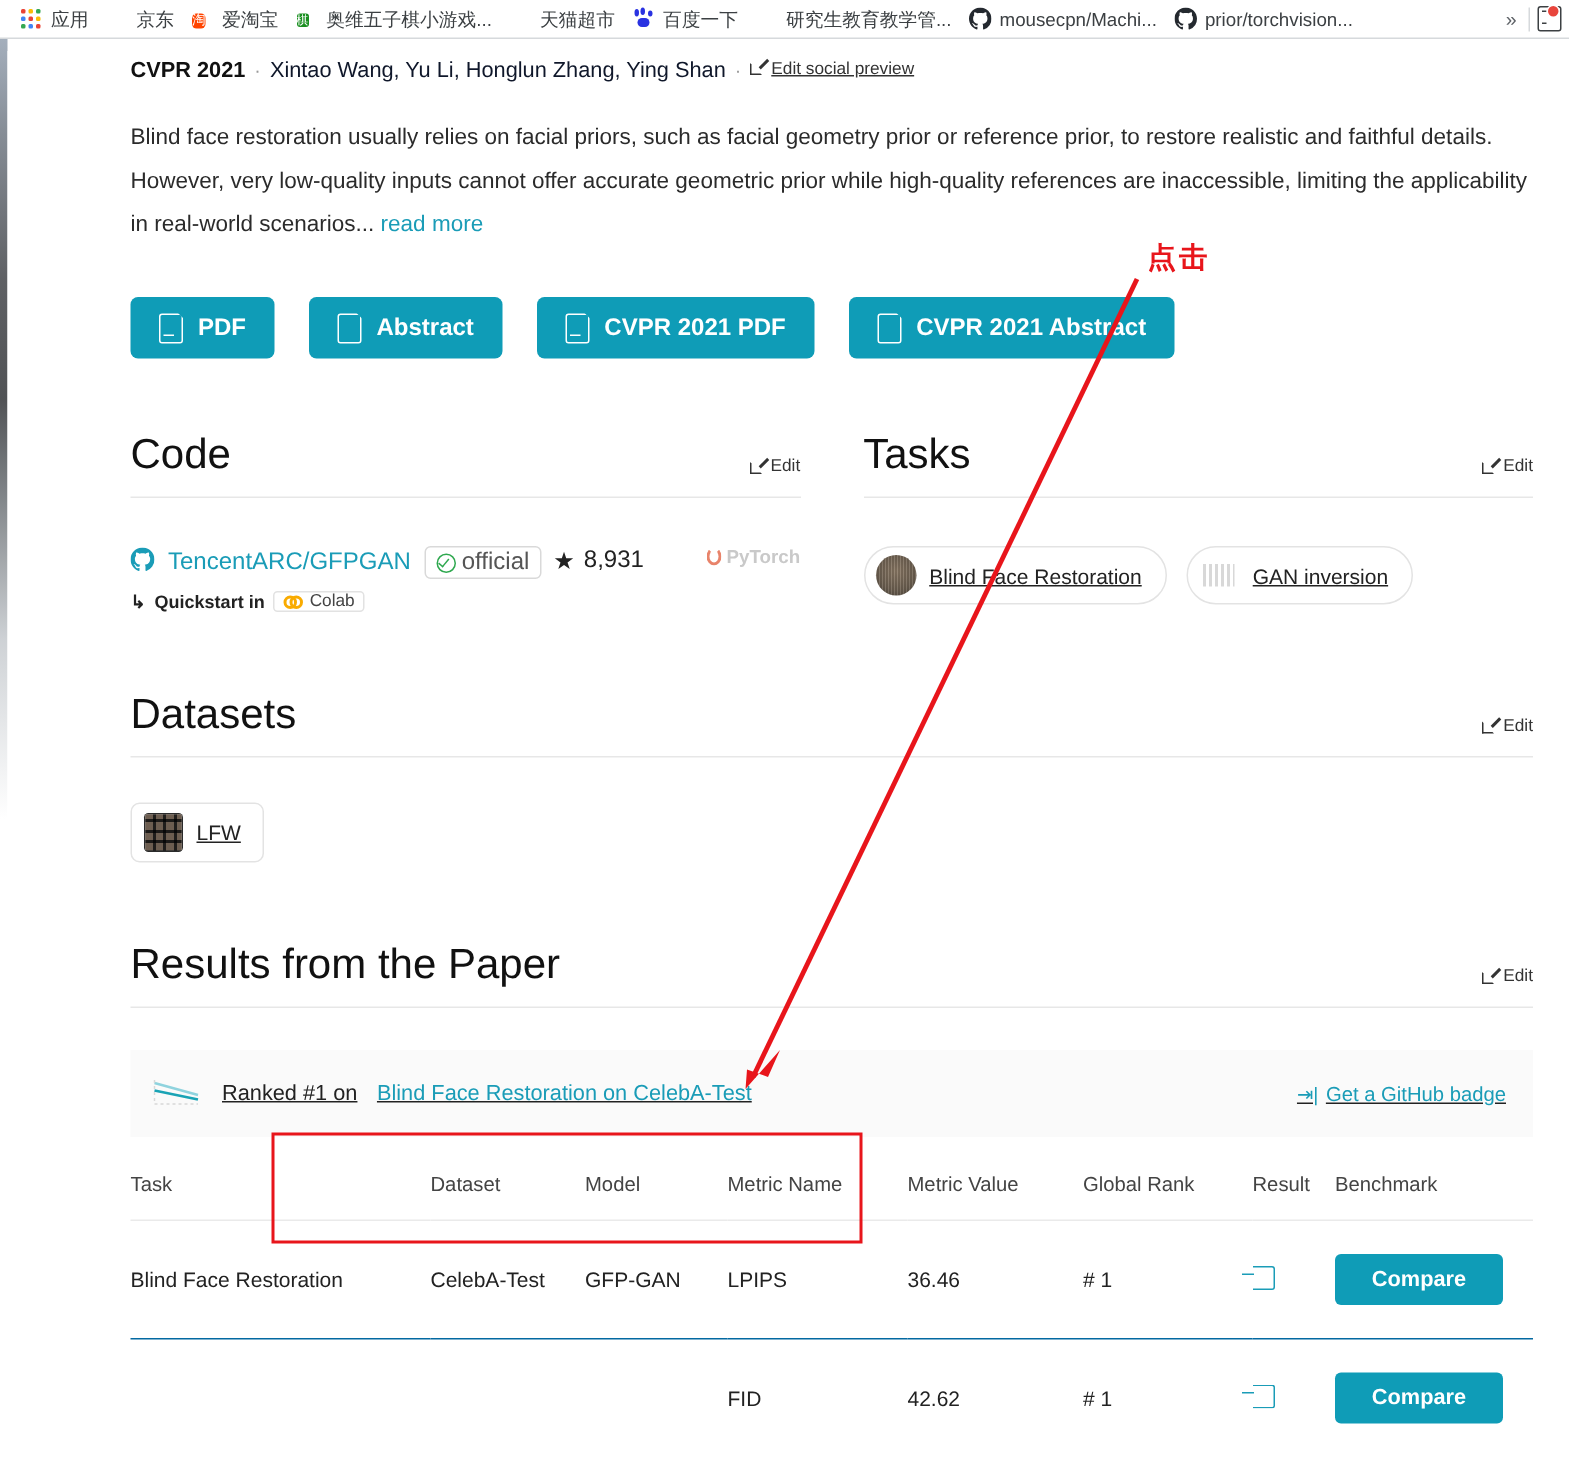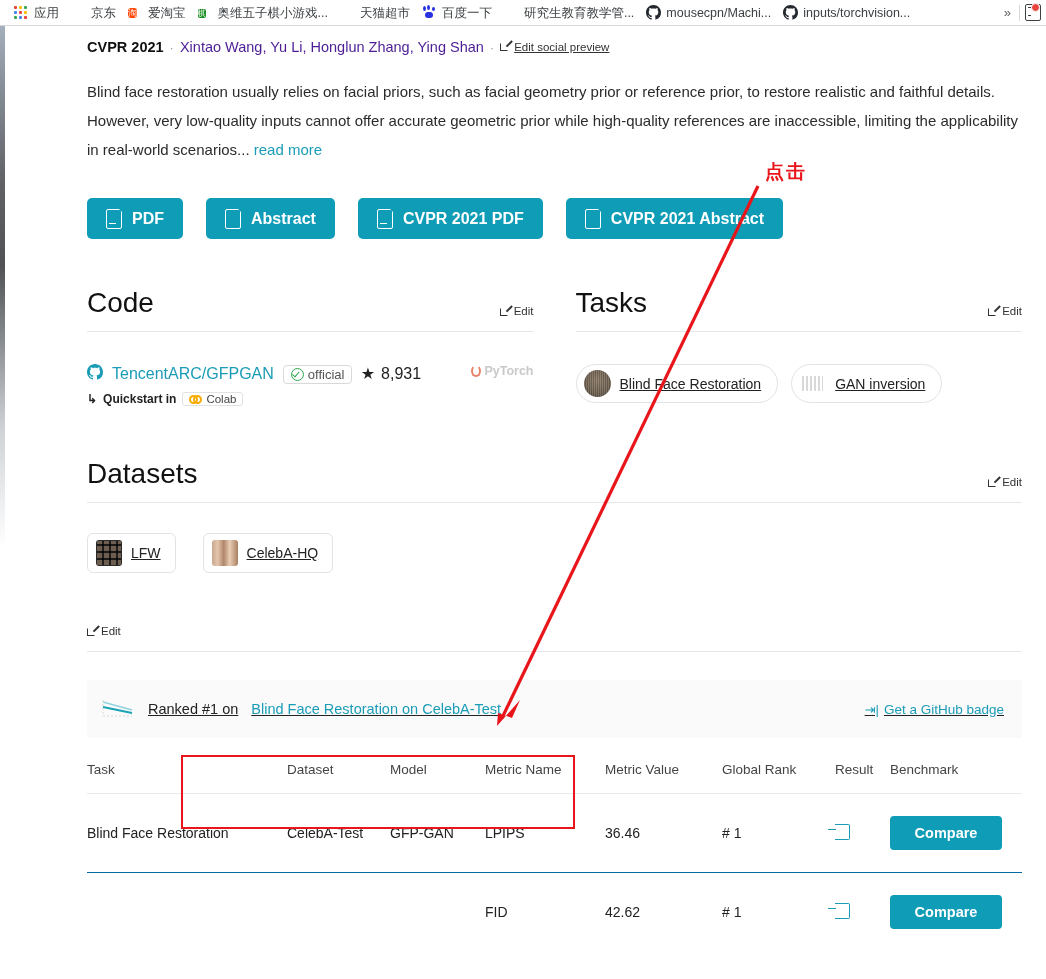--- a/index.html
+++ b/index.html
@@ -199,21 +199,21 @@
     color: #666;
     padding-top: 5px;
     white-space: nowrap;
   }
   .meta-venue {
     font-weight: bold;
     color: #111;
     font-size: 14.5px;
   }
   .meta-dot { color: #9a9a9a; font-size: 13px; }
-  .meta-authors { color: #4c1d95; font-size: 14.5px; }
+  .meta-authors { color: #0f172a; font-size: 14.5px; }
   .meta-edit {
     display: inline-flex;
     align-items: center;
     gap: 3px;
     font-size: 11.5px;
     color: #333;
   }
 
   
   .abstract {
@@ -344,21 +344,21 @@
   }
   .gh-mark { width: 16px; height: 16px; flex: none; }
   .chip-official {
     display: inline-flex;
     align-items: center;
     gap: 4px;
     border: 1px solid #d9d9d9;
     border-radius: 4px;
     background: #fff;
     padding: 1px 7px;
-    font-size: 13px;
+    font-size: 16px;
     color: #555;
   }
   .check-circle {
     width: 11px; height: 11px;
     border-radius: 50%;
     border: 1.3px solid #2fa84f;
     position: relative;
     flex: none;
   }
   .check-circle::after {
@@ -727,21 +727,21 @@
     <span class="bm-ico">
       <svg class="ico-gh" viewBox="0 0 16 16" aria-hidden="true">
         <path fill="#24292f" d="M8 0C3.58 0 0 3.58 0 8c0 3.54 2.29 6.53 5.47 7.59.4.07.55-.17.55-.38
         0-.19-.01-.82-.01-1.49-2.01.37-2.53-.49-2.69-.94-.09-.23-.48-.94-.82-1.13-.28-.15-.68-.52-.01-.53.63-.01
         1.08.58 1.23.82.72 1.21 1.87.87 2.33.66.07-.52.28-.87.51-1.07-1.78-.2-3.64-.89-3.64-3.95
         0-.87.31-1.59.82-2.15-.08-.2-.36-1.02.08-2.12 0 0 .67-.21 2.2.82.64-.18 1.32-.27 2-.27s1.36.09 2
         .27c1.53-1.04 2.2-.82 2.2-.82.44 1.1.16 1.92.08 2.12.51.56.82 1.27.82 2.15 0 3.07-1.87
         3.75-3.65 3.95.29.25.54.73.54 1.48 0 1.07-.01 1.93-.01 2.2 0 .21.15.46.55.38A8.01 8.01 0 0 0 16 8c0-4.42-3.58-8-8-8z"></path>
       </svg>
     </span>
-    <span class="bm-label">inputs/torchvision...</span>
+    <span class="bm-label">prior/torchvision...</span>
   </div>
 
   <span class="bm-chevrons">»</span>
   <span class="bm-divider"></span>
   <span class="bm-ext">
     <span class="ext-icon"></span>
     <span class="ext-dot"></span>
   </span>
 </div>
 
@@ -868,29 +868,26 @@
         <a class="edit-link" href="#">
           <span class="pencil"></span>
           <span>Edit</span>
         </a>
       </div>
       <div class="dataset-row">
         <a class="ds-card" href="#">
           <span class="ds-thumb ds-lfw"></span>
           <span>LFW</span>
         </a>
-        <a class="ds-card" href="#">
-          <span class="ds-thumb ds-celeb"></span>
-          <span>CelebA-HQ</span>
-        </a>
       </div>
     </div>
 
     <div class="results-wrap">
       <div class="sec-head">
+        <span class="sec-title">Results from the Paper</span>
         <a class="edit-link" href="#">
           <span class="pencil"></span>
           <span>Edit</span>
         </a>
       </div>
 
       <div class="rank-banner">
         <div class="rank-left">
           <svg class="spark" viewBox="0 0 34 22">
             <path d="M2 4 L31 12" stroke="#8fd3de" stroke-width="1.6" fill="none"></path>

